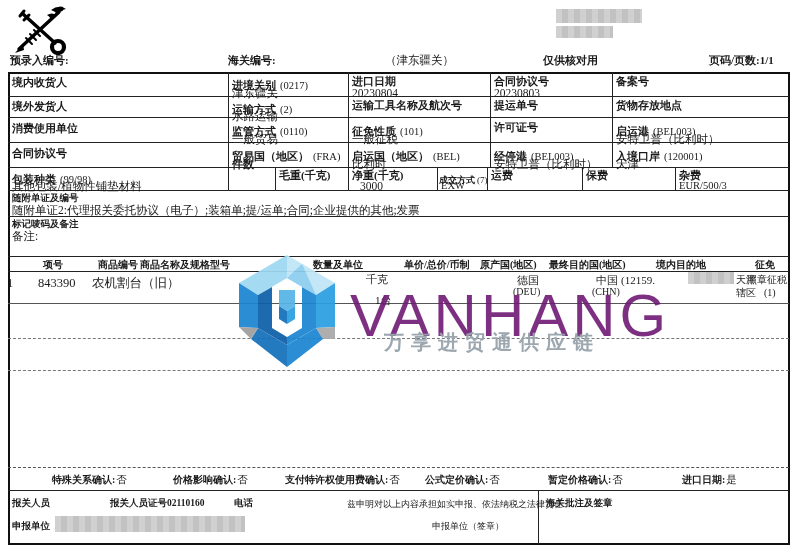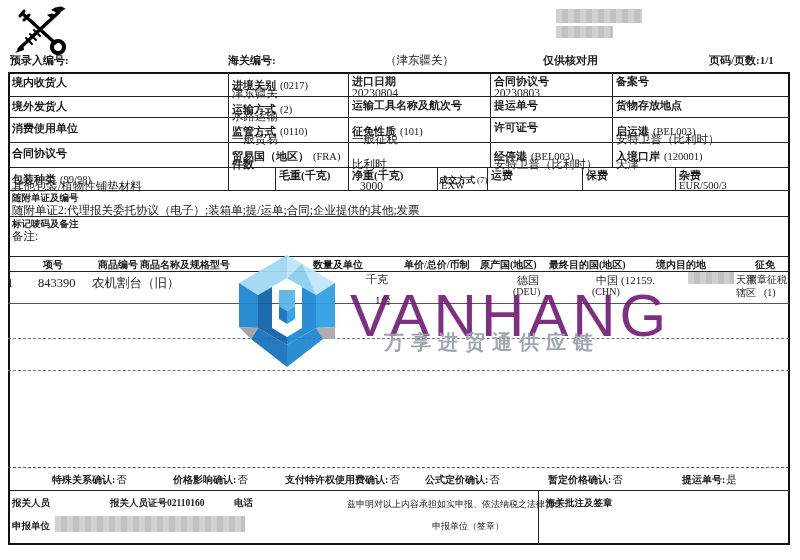--- a/index.html
+++ b/index.html
@@ -116,20 +116,21 @@
   <div class="abs" style="left:232px;top:121px"><span class="lbl">监管方式</span><span class="code">(0110)</span></div>
   <span class="abs val" style="left:232px;top:133px">一般贸易</span>
   <div class="abs" style="left:352px;top:121px"><span class="lbl">征免性质</span><span class="code">(101)</span></div>
   <span class="abs val" style="left:352px;top:133px">一般征税</span>
   <span class="abs lbl" style="left:494px;top:121px">许可证号</span>
   <div class="abs" style="left:616px;top:121px"><span class="lbl">启运港</span><span class="code">(BEL003)</span></div>
   <span class="abs val" style="left:616px;top:133px">安特卫普（比利时）</span>
 
   <span class="abs lbl" style="left:12px;top:147px">合同协议号</span>
   <div class="abs" style="left:232px;top:146px"><span class="lbl">贸易国（地区）</span><span class="code">(FRA)</span></div>
+  <div class="abs" style="left:352px;top:146px"><span class="lbl">启运国（地区）</span><span class="code">(BEL)</span></div>
   <span class="abs val" style="left:352px;top:158px">比利时</span>
   <div class="abs" style="left:494px;top:146px"><span class="lbl">经停港</span><span class="code">(BEL003)</span></div>
   <span class="abs val" style="left:494px;top:158px">安特卫普（比利时）</span>
   <div class="abs" style="left:616px;top:146px"><span class="lbl">入境口岸</span><span class="code">(120001)</span></div>
   <span class="abs val" style="left:616px;top:158px">天津</span>
 
   <div class="abs" style="left:12px;top:169px"><span class="lbl">包装种类</span><span class="code">(99/98)</span></div>
   <span class="abs val" style="left:12px;top:180px">其他包装/植物性铺垫材料</span>
   <span class="abs lbl" style="left:232px;top:158px">件数</span>
   <span class="abs lbl" style="left:279px;top:169px">毛重(千克)</span>
@@ -193,21 +194,21 @@
     </svg>
   </div>
   <span class="abs wm-text" style="left:350px;top:281px;pointer-events:none">VANHANG</span>
   <span class="abs wm-cn" style="left:384px;top:331px;pointer-events:none">万享进贸通供应链</span>
 
   <div class="abs conf" style="left:52px;top:474px"><span>特殊关系确认:</span><span class="v">否</span></div>
   <div class="abs conf" style="left:173px;top:474px"><span>价格影响确认:</span><span class="v">否</span></div>
   <div class="abs conf" style="left:285px;top:474px"><span>支付特许权使用费确认:</span><span class="v">否</span></div>
   <div class="abs conf" style="left:425px;top:474px"><span>公式定价确认:</span><span class="v">否</span></div>
   <div class="abs conf" style="left:548px;top:474px"><span>暂定价格确认:</span><span class="v">否</span></div>
-  <div class="abs conf" style="left:682px;top:474px"><span>提运单号:</span><span class="v">是</span></div>
+  <div class="abs conf" style="left:682px;top:474px"><span>进口日期:</span><span class="v">是</span></div>
 
   <span class="abs foot" style="left:12px;top:498px">报关人员</span>
   <span class="abs foot" style="left:110px;top:498px">报关人员证号02110160</span>
   <span class="abs foot" style="left:234px;top:498px">电话</span>
   <span class="abs stmt" style="left:347px;top:499px">兹申明对以上内容承担如实申报、依法纳税之法律责任</span>
   <span class="abs foot" style="left:12px;top:521px">申报单位</span>
   <div class="redact" style="left:55px;top:516px;width:190px;height:16px"></div>
   <span class="abs stmt" style="left:432px;top:521px">申报单位（签章）</span>
   <span class="abs foot" style="left:546px;top:498px">海关批注及签章</span>
 

